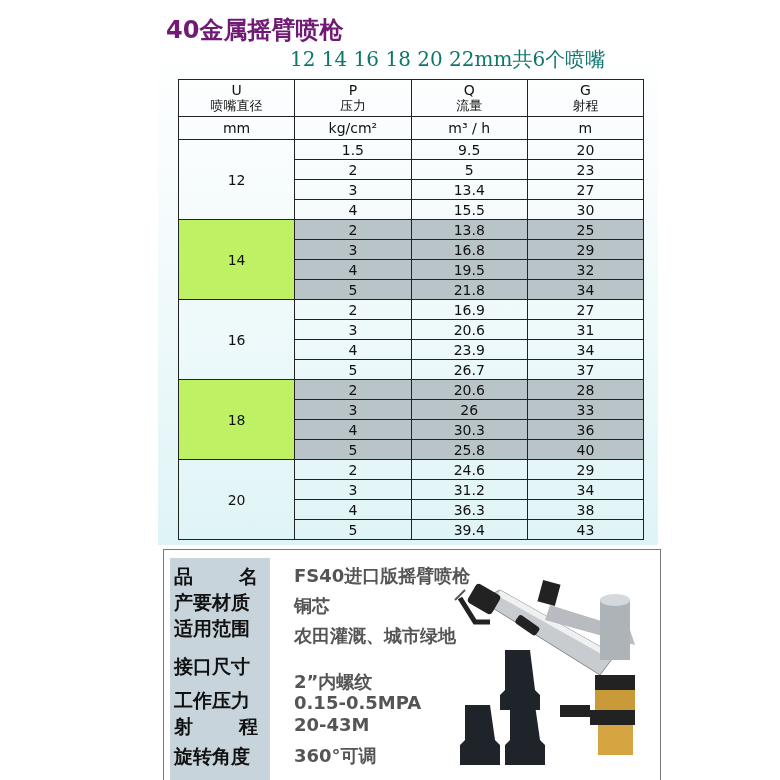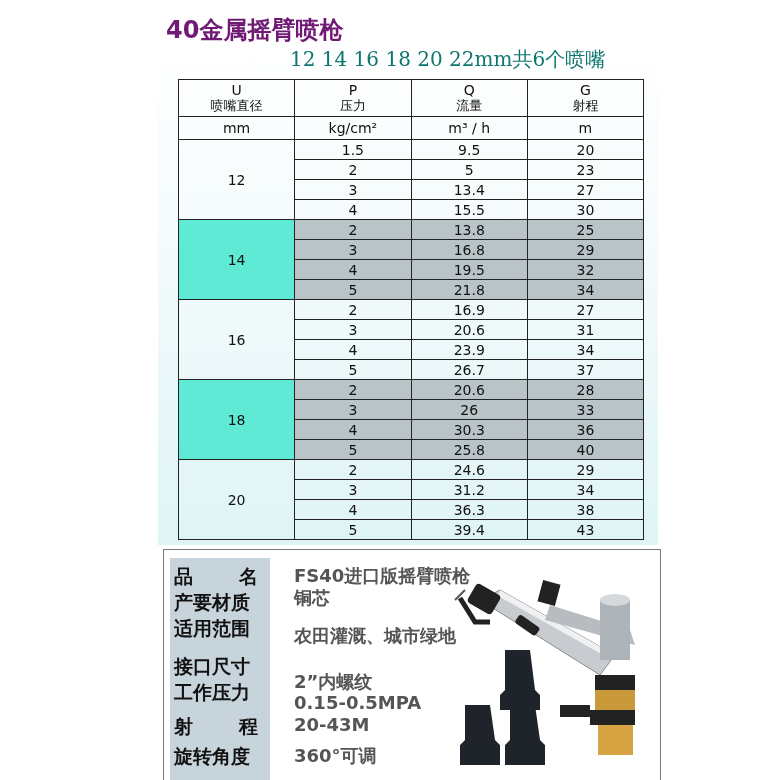--- a/index.html
+++ b/index.html
@@ -9,21 +9,21 @@
   .title { position:absolute; left:166px; top:14px; font-size:24px; font-weight:bold; color:#701a75; letter-spacing:0px; }
   .subtitle { position:absolute; left:290px; top:46px; font-size:20px; color:#0f766e; font-family:"DejaVu Serif", serif; }
   table.spec { position:absolute; left:178px; top:79px; width:466px; border-collapse:collapse; font-size:14px; color:#111; }
   table.spec td { border:1.5px solid #222; text-align:center; padding:0; height:19px; line-height:18px; }
   table.spec tr.h1 td { height:36px; line-height:16px; }
   table.spec tr.h1 .cn { font-family:"DejaVu Serif", serif; font-size:13px; }
   table.spec tr.h2 td { height:22px; }
   td.u { width:116px; }
   td.p, td.q, td.g { width:116px; }
   .shade td { background:#b9c4c8; }
-  .shade td.u { background:#5eead4; }
+  .shade td.u { background:#bef264; }
   .tint td { background:transparent; }
   .panel { position:absolute; left:163px; top:549px; width:496px; height:240px; border:1px solid #777; background:#fff; }
   .label-col { position:absolute; left:6px; top:8px; width:100px; height:230px; background:#c8d4db; }
   .row { position:absolute; left:0; height:29px; display:flex; align-items:center; }
   .lbl { width:100px; font-size:19px; font-weight:bold; color:#111; display:flex; justify-content:space-between; padding-left:10px; box-sizing:border-box; padding-right:6px; }
   .val { position:absolute; left:130px; font-size:18px; font-weight:bold; color:#555; white-space:nowrap; }
   .product { position:absolute; left:440px; top:560px; width:200px; height:220px; }
 </style>
 </head>
 <body>
@@ -174,34 +174,34 @@
           <span>品</span>
           <span>名</span>
         </div>
       </div>
       <div class="val" style="top:14px">FS40进口版摇臂喷枪</div>
       <div class="row" style="top:38px">
         <div class="lbl">
           <span>产要材质</span>
         </div>
       </div>
-      <div class="val" style="top:36px">铜芯</div>
+      <div class="val" style="top:44px">铜芯</div>
       <div class="row" style="top:64px">
         <div class="lbl">
           <span>适用范围</span>
         </div>
       </div>
       <div class="val" style="top:74px">农田灌溉、城市绿地</div>
       <div class="row" style="top:102px">
         <div class="lbl">
           <span>接口尺寸</span>
         </div>
       </div>
       <div class="val" style="top:120px">2”内螺纹</div>
-      <div class="row" style="top:128px">
+      <div class="row" style="top:136px">
         <div class="lbl">
           <span>工作压力</span>
         </div>
       </div>
       <div class="val" style="top:142px">0.15-0.5MPA</div>
       <div class="row" style="top:162px">
         <div class="lbl">
           <span>射</span>
           <span>程</span>
         </div>

